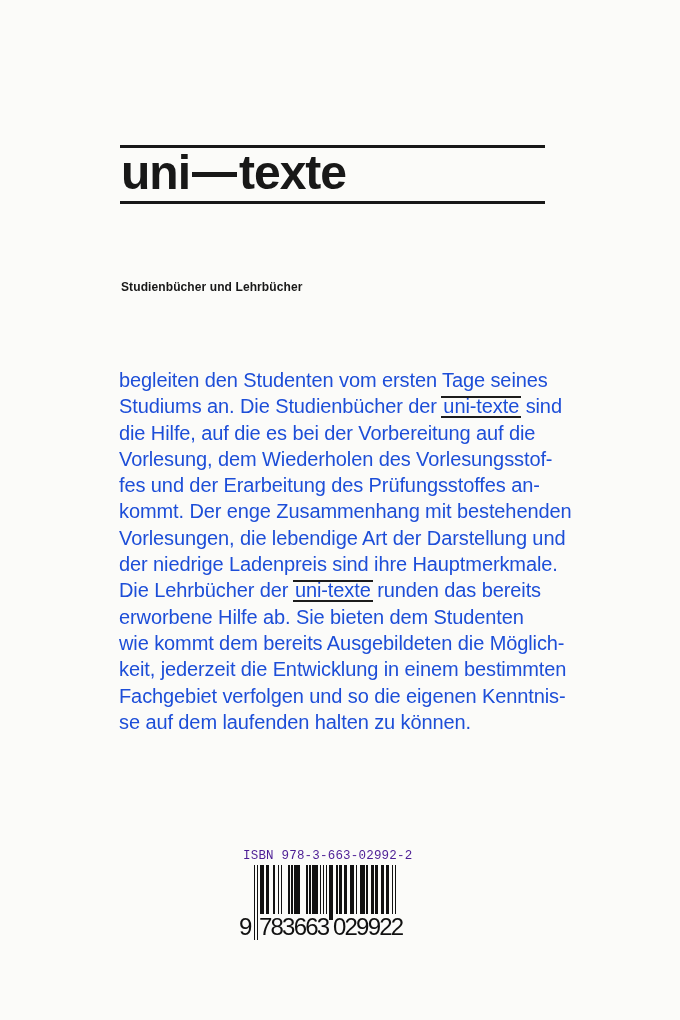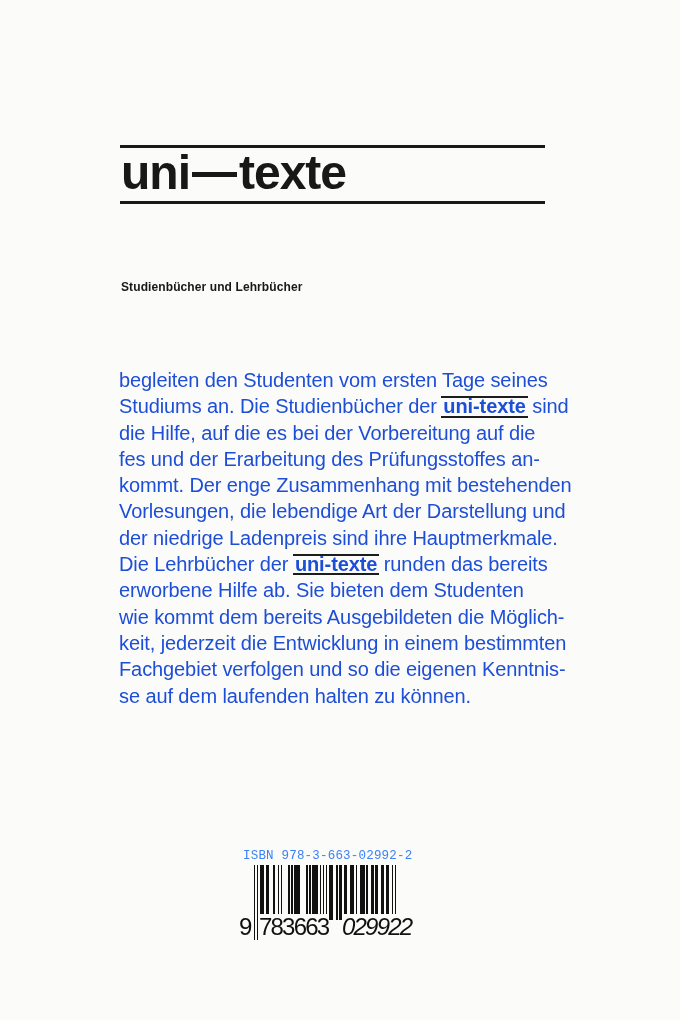--- a/index.html
+++ b/index.html
@@ -42,64 +42,65 @@
   }
 
   
   .blurb {
     position: absolute; left: 119px; top: 367px; width: 440px;
     font-size: 20px; line-height: 26.3px; letter-spacing: -0.1px;
     color: #1d4ed8;
   }
   .body-line { white-space: nowrap; }
   .brand {
-    position: relative; display: inline-block; padding: 0 1px; font-weight: bold;
+    position: relative; display: inline-block; padding: 0 1px;
   }
   .brand::before, .brand::after {
     content: ""; position: absolute; left: -1px; right: -1px; height: 2px;
     background: #1c1c1c;
   }
   .brand::before { top: 3px; }
   .brand::after { bottom: 2px; }
 
   
   .isbn-block { position: absolute; left: 238px; top: 848px; width: 165px; height: 100px; }
   .isbn-label {
     position: absolute; left: 5px; top: 1px;
     font-family: "Liberation Mono", monospace;
     font-size: 12.5px; letter-spacing: 0.2px; white-space: nowrap;
-    color: #3b82f6;
+    color: #4c1d95;
   }
   .barcode-svg { position: absolute; left: 16px; top: 17px; }
   .bc-digits {
     position: absolute; top: 66px; height: 26px; width: 100%;
     font-size: 24px; letter-spacing: -1.8px; color: #111;
   }
   .bc-digit-group { position: absolute; top: 0; background: var(--bg); line-height: 26px; }
   .bc-digit-first { left: 1px; background: transparent; }
   .bc-digit-g1 { left: 21px; }
-  .bc-digit-g2 { left: 104px; font-style: italic; }
+  .bc-digit-g2 { left: 95px; }
 </style>
 </head>
 <body>
 
 <div class="page">
 
   <div class="logo-block">
     <div class="logo-rule top"></div>
     <div class="logo-text"><span>uni</span><span class="logo-dash"></span><span>texte</span></div>
     <div class="logo-rule bottom"></div>
   </div>
 
   <div class="series-heading">Studienbücher und Lehrbücher</div>
 
   <div class="blurb" id="blurb">
       <div class="body-line">begleiten den Studenten vom ersten Tage seines</div>
       <div class="body-line">Studiums an. Die Studienbücher der <span class="brand">uni-texte</span> sind</div>
       <div class="body-line">die Hilfe, auf die es bei der Vorbereitung auf die</div>
+      <div class="body-line">Vorlesung, dem Wiederholen des Vorlesungsstof-</div>
       <div class="body-line">fes und der Erarbeitung des Prüfungsstoffes an-</div>
       <div class="body-line">kommt. Der enge Zusammenhang mit bestehenden</div>
       <div class="body-line">Vorlesungen, die lebendige Art der Darstellung und</div>
       <div class="body-line">der niedrige Ladenpreis sind ihre Hauptmerkmale.</div>
       <div class="body-line">Die Lehrbücher der <span class="brand">uni-texte</span> runden das bereits</div>
       <div class="body-line">erworbene Hilfe ab. Sie bieten dem Studenten</div>
       <div class="body-line">wie kommt dem bereits Ausgebildeten die Möglich-</div>
       <div class="body-line">keit, jederzeit die Entwicklung in einem bestimmten</div>
       <div class="body-line">Fachgebiet verfolgen und so die eigenen Kenntnis-</div>
       <div class="body-line">se auf dem laufenden halten zu können.</div>

